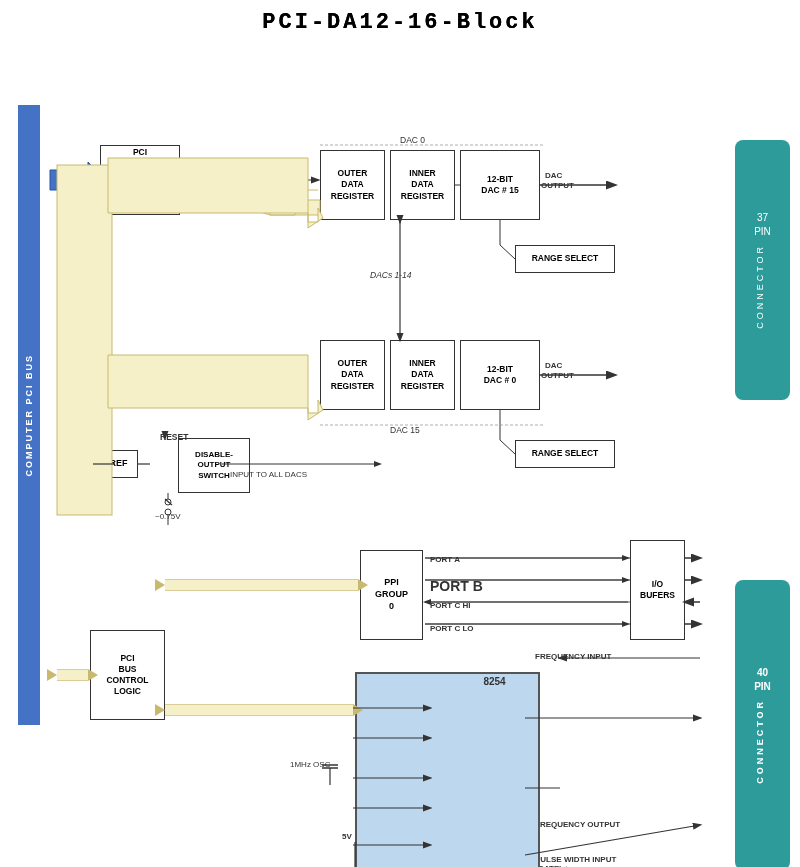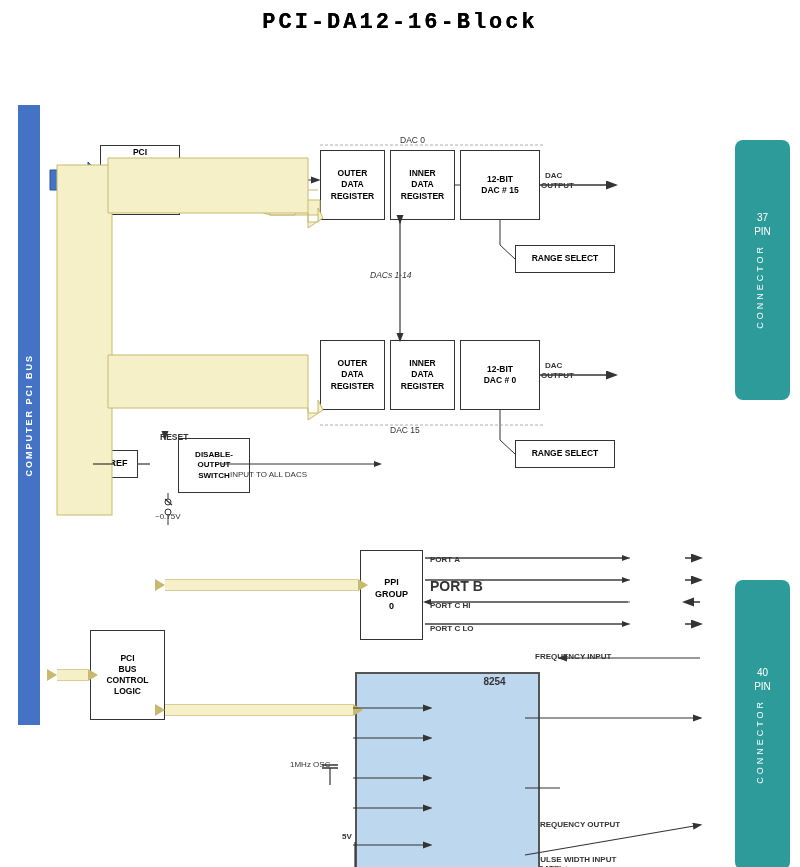--- a/index.html
+++ b/index.html
@@ -241,21 +241,21 @@
 
   <div class="connector-37">
     <div style="color:white;font-size:10px;font-weight:normal;text-align:center;line-height:1.4;">
       <div>37</div>
       <div>PIN</div>
       <div style="writing-mode:vertical-rl;transform:rotate(180deg);letter-spacing:3px;font-size:9px;margin-top:5px;">CONNECTOR</div>
     </div>
   </div>
 
   <div class="connector-40">
-    <div style="color:white;font-size:10px;font-weight:normal;text-align:center;line-height:1.4;">
+    <div style="color:white;font-size:10px;font-weight:bold;text-align:center;line-height:1.4;">
       <div>40</div>
       <div>PIN</div>
       <div style="writing-mode:vertical-rl;transform:rotate(180deg);letter-spacing:3px;font-size:9px;margin-top:5px;">CONNECTOR</div>
     </div>
   </div>
 
   <div class="box box-pci-addr">
     <span style="white-space:pre-line; font-size:8.5px; font-weight:bold; line-height:1.3;">PCI
 ADDRESS
 DECODE
@@ -328,20 +328,24 @@
   <div class="label" style="left:155px; top:462px; font-size:8px;">~0.75V</div>
 
   <div class="label label-bold" style="left:192px; top:125px; font-size:8.5px;">UPDATE DACS</div>
 
   <div class="box box-ppi">
     <span style="white-space:pre-line; font-size:9px; font-weight:bold;">PPI
 GROUP
 0</span>
   </div>
 
+  <div class="box box-io-buffers">
+    <span style="white-space:pre-line; font-size:8.5px; font-weight:bold;">I/O
+BUFERS</span>
+  </div>
 
   <div class="label label-bold" style="left:430px; top:505px; font-size:8px;">PORT A</div>
   <div class="label label-bold" style="left:430px; top:528px; font-size:14px;">PORT B</div>
   <div class="label label-bold" style="left:430px; top:551px; font-size:8px;">PORT C HI</div>
   <div class="label label-bold" style="left:430px; top:574px; font-size:8px;">PORT C LO</div>
 
   <div class="label label-bold" style="left:535px; top:602px; font-size:8px;">FREQUENCY INPUT</div>
 
   <div class="label label-bold" style="left:535px; top:770px; font-size:8px;">FREQUENCY OUTPUT</div>
 

